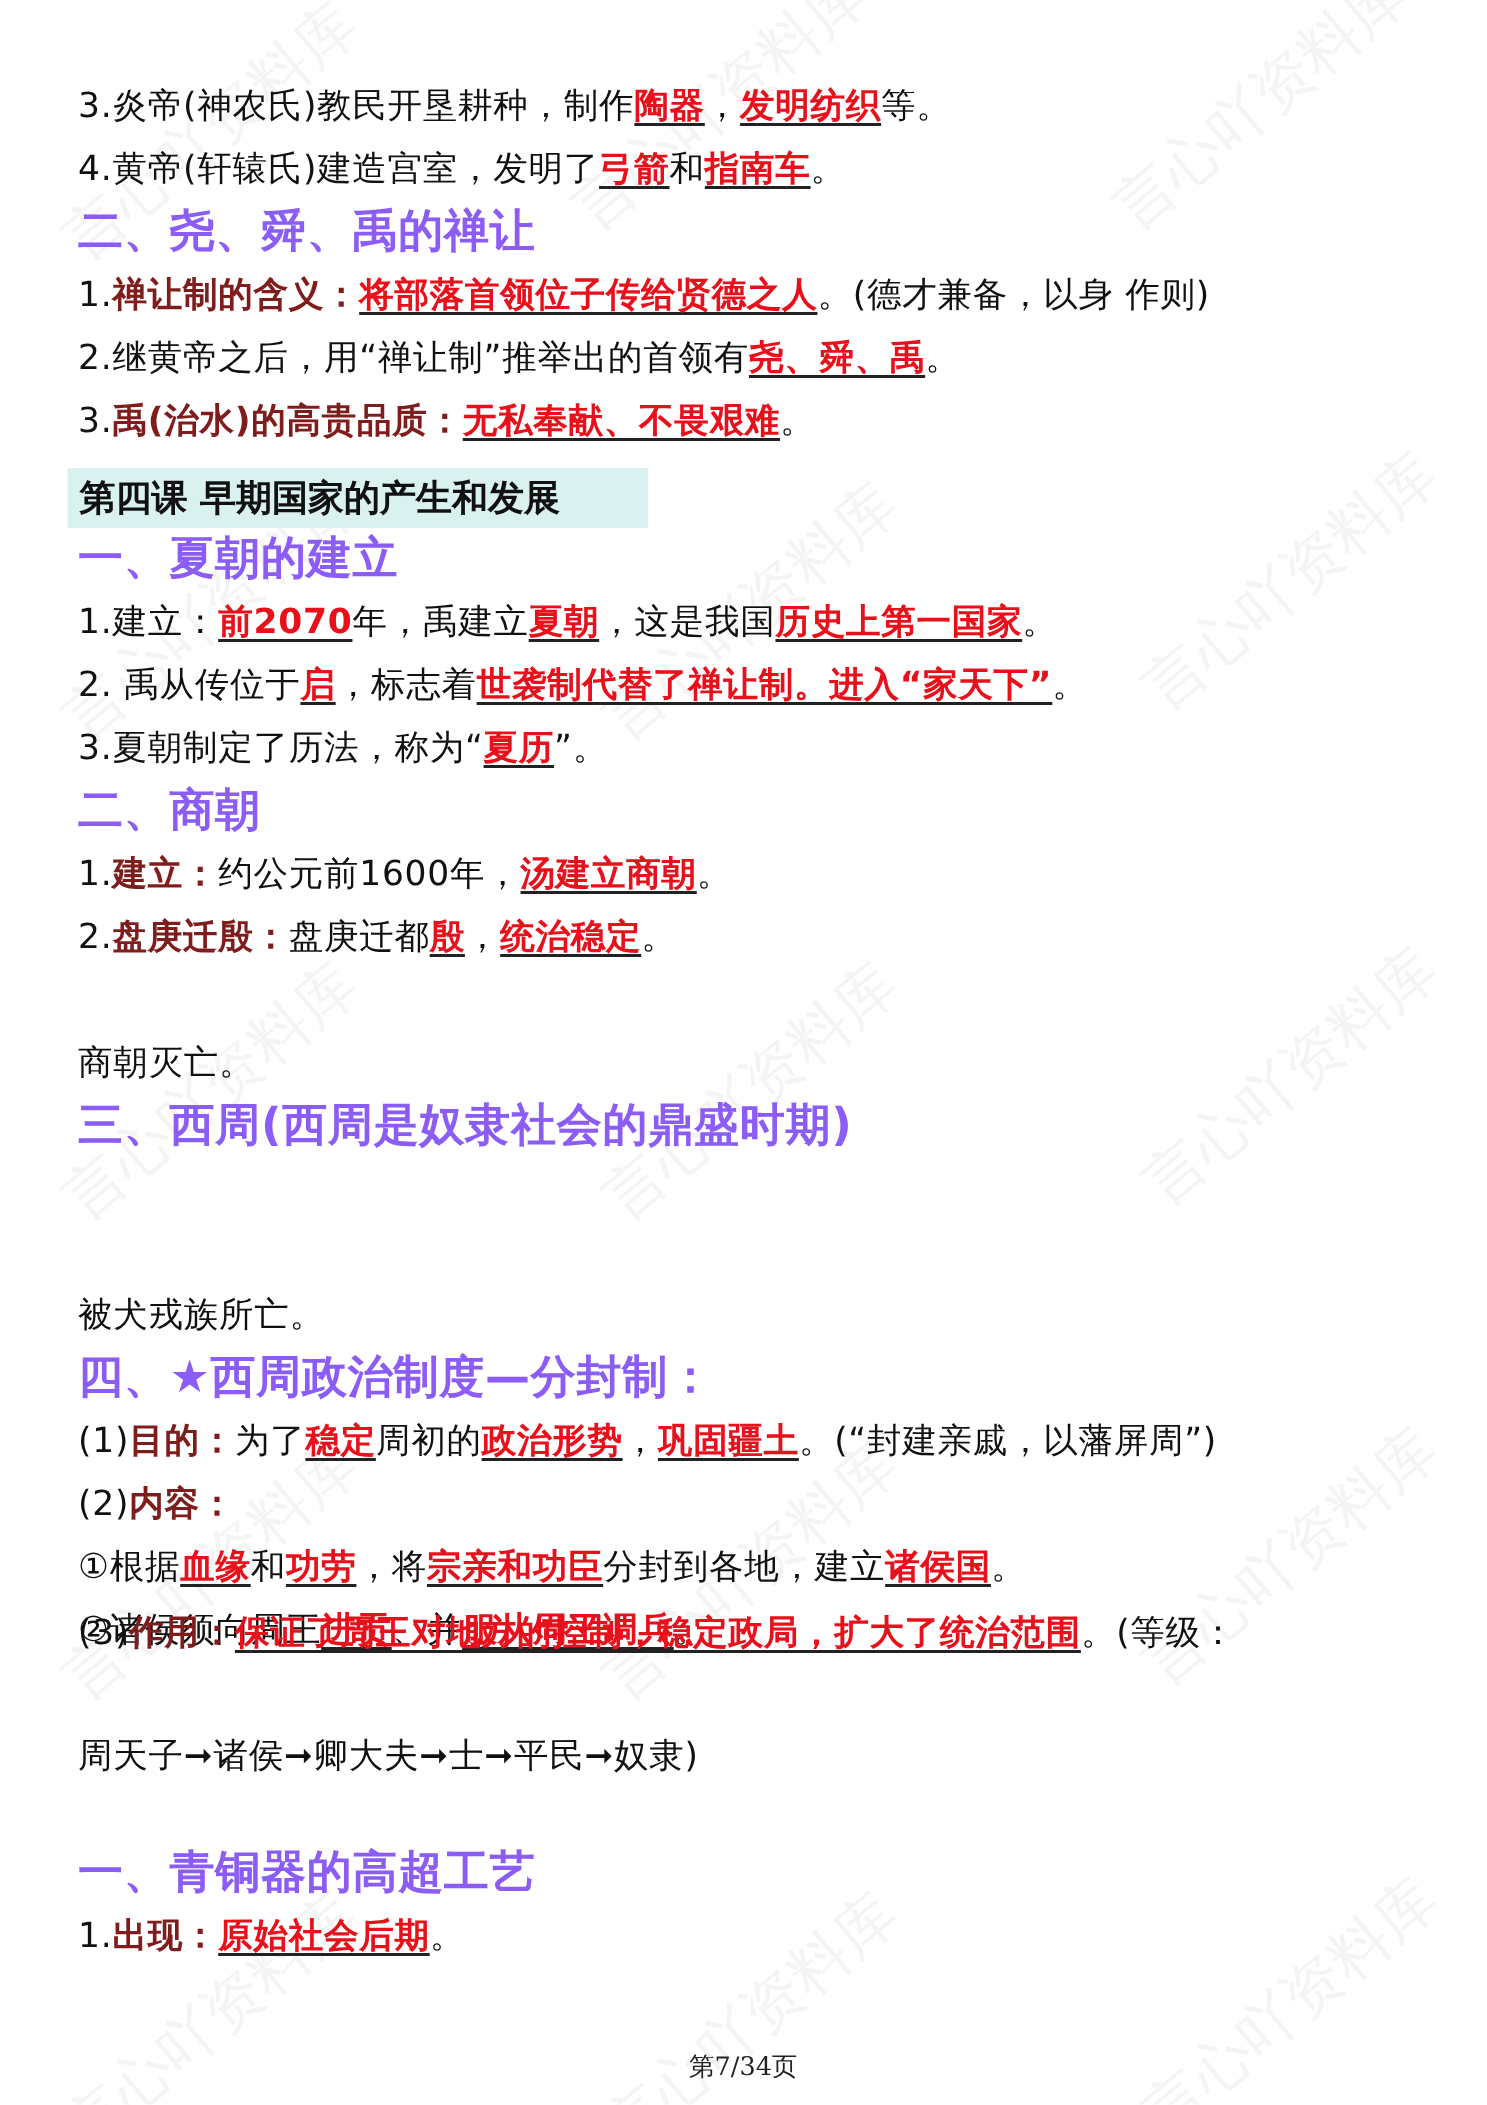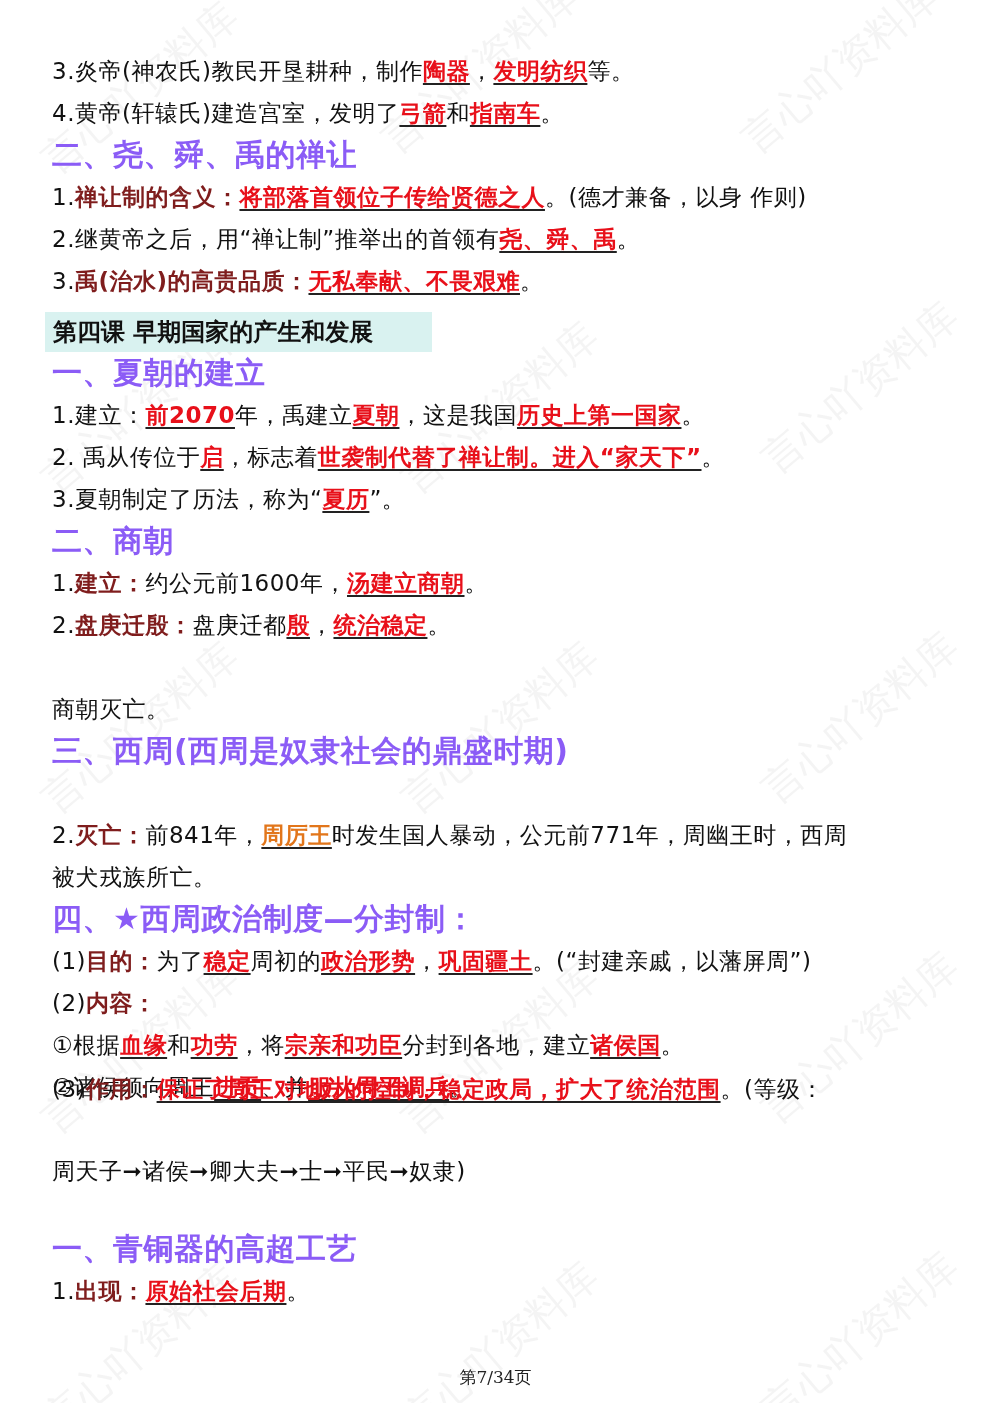--- a/index.html
+++ b/index.html
@@ -84,23 +84,20 @@
   <div class="line sec" style="top:526px">二、商朝</div>
   <div class="line" style="top:568px">
     <span>1.</span><span class="kw">建立：</span><span>约公元前1600年，</span><span class="hl">汤建立商朝</span><span>。</span>
   </div>
   <div class="line" style="top:610px">
     <span>2.</span><span class="kw">盘庚迁殷：</span><span>盘庚迁都</span><span class="hl">殷</span><span>，</span><span class="hl">统治稳定</span><span>。</span>
   </div>
   <div class="line" style="top:694px">商朝灭亡。</div>
 
   <div class="line sec" style="top:736px">三、西周(西周是奴隶社会的鼎盛时期)</div>
-  <div class="line" style="top:820px">
-    <span>2.</span><span class="kw">灭亡：</span><span>前841年，</span><span class="hl-orange">周厉王</span><span>时发生国人暴动，公元前771年，周幽王时，西周</span>
-  </div>
   <div class="line" style="top:862px">被犬戎族所亡。</div>
 
   <div class="line sec" style="top:904px">四、★西周政治制度—分封制：</div>
   <div class="line" style="top:946px">
     <span>(1)</span><span class="kw">目的：</span><span>为了</span><span class="hl">稳定</span><span>周初的</span><span class="hl">政治形势</span><span>，</span><span class="hl">巩固疆土</span><span>。(“封建亲戚，以藩屏周”)</span>
   </div>
   <div class="line" style="top:988px">
     <span>(2)</span><span class="kw">内容：</span>
   </div>
   <div class="line" style="top:1030px">

